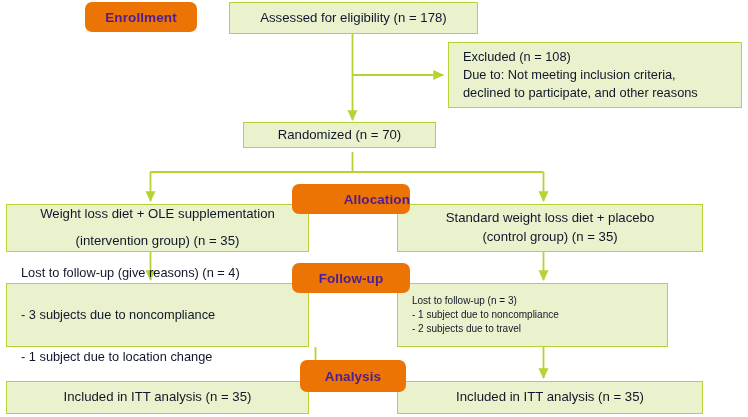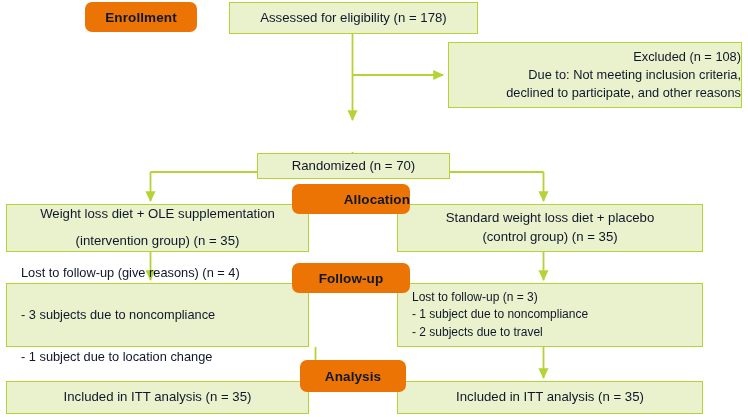--- a/index.html
+++ b/index.html
@@ -47,46 +47,46 @@
   }
   .node.center { text-align: center; align-items: center; }
   .node.left-al { text-align: left; align-items: flex-start; padding-left: 14px; }
   .node .line { white-space: nowrap; }
 
   
   .stage {
     position: absolute;
     box-sizing: border-box;
     background: #ec7404;
-    color: #0f172a;
+    color: #4c1d95;
     border-radius: 7px;
     font-size: 13.5px;
     font-weight: bold;
     display: flex;
     align-items: center;
     justify-content: center;
     letter-spacing: 0.1px;
     z-index: 5;
   }
 
   
   #stage-enrollment { left: 85px;  top: 2px;   width: 112px; height: 30px; }
   #stage-allocation { left: 292px; top: 184px; width: 118px; height: 30px; justify-content: flex-end; }
   #stage-followup   { left: 292px; top: 263px; width: 118px; height: 30px; }
   #stage-analysis   { left: 292px; top: 360px; width: 106px; height: 32px; margin-left: 8px; }
 
   #node-assessed   { left: 229px; top: 2px;   width: 249px; height: 32px; }
-  #node-excluded   { left: 448px; top: 42px;  width: 294px; height: 66px; font-size: 12.8px; align-items: flex-end; }
-  #node-randomized { left: 257px; top: 122px; width: 193px; height: 26px; margin-top: 31px; }
+  #node-excluded   { left: 448px; top: 42px;  width: 294px; height: 66px; font-size: 12.8px; }
+  #node-randomized { left: 243px; top: 122px; width: 193px; height: 26px; }
 
   #node-intervention { left: 6px;   top: 204px; width: 303px; height: 48px; gap: 8px; }
   #node-control      { left: 397px; top: 204px; width: 306px; height: 48px; }
 
   #node-lost-left  { left: 6px;   top: 283px; width: 303px; height: 64px; font-size: 12.8px; gap: 24px; }
-  #node-lost-right { left: 397px; top: 283px; width: 306px; height: 64px; font-size: 12px; }
+  #node-lost-right { left: 397px; top: 283px; width: 271px; height: 64px; font-size: 10px; }
 
   #node-itt-left  { left: 6px;   top: 381px; width: 303px; height: 33px; }
   #node-itt-right { left: 397px; top: 381px; width: 306px; height: 33px; }
 </style>
 </head>
 <body>
 
 <div id="diagram">
 
   <svg class="connectors" width="748" height="417" viewBox="0 0 748 417">

